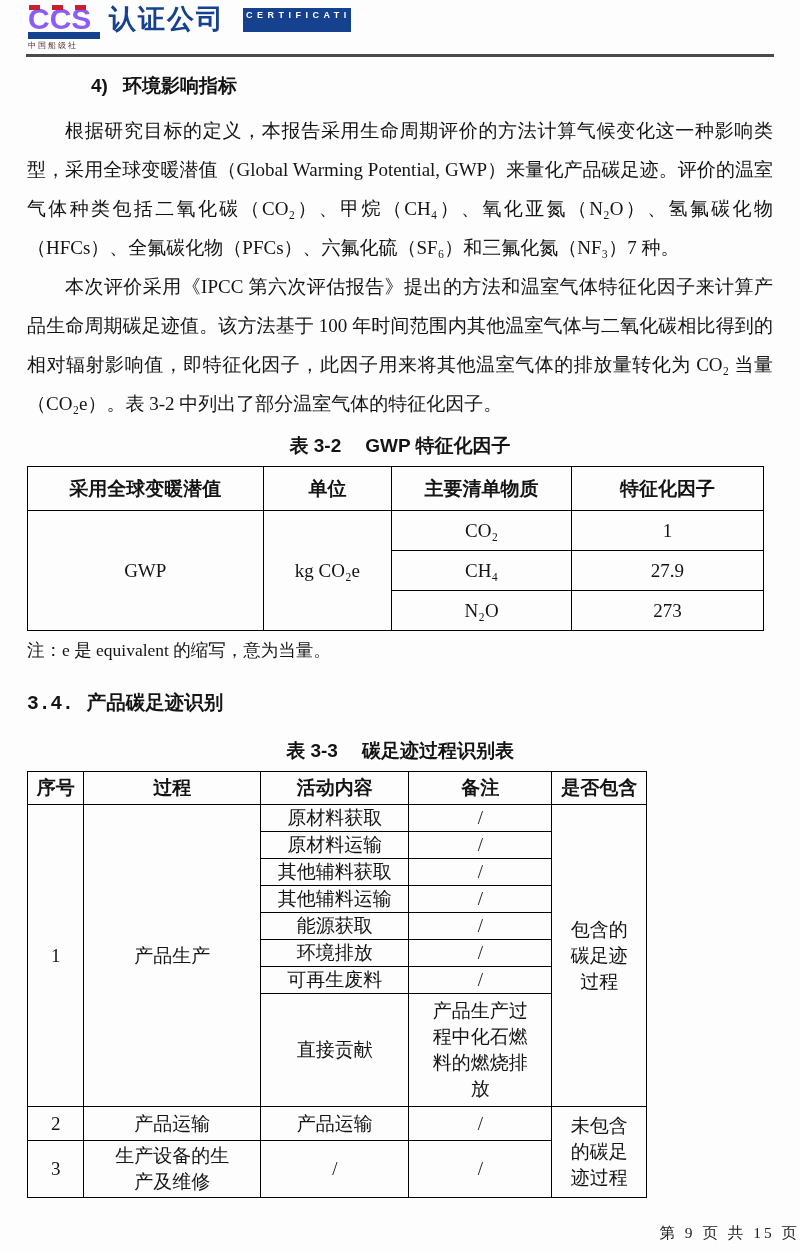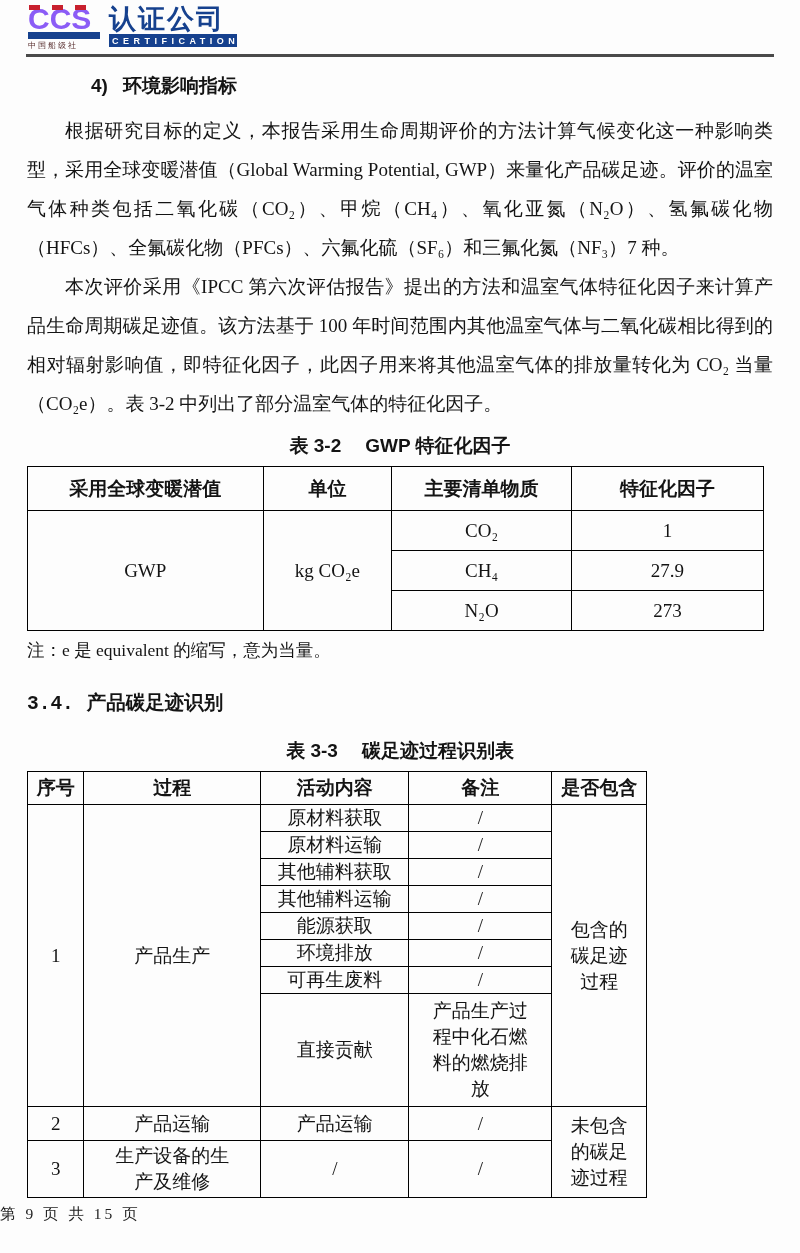--- a/index.html
+++ b/index.html
@@ -18,26 +18,26 @@
   .logo-left { display:flex; flex-direction:column; width:74px; }
   .ccs-wordmark { position:relative; font-family:"Liberation Sans",sans-serif;
       font-weight:800; font-size:30px; line-height:25px; letter-spacing:0px;
       color:#8b5cf6; }
   .ccs-red-accent { position:absolute; top:-1px; left:1px; width:66px; height:5px;
       background:repeating-linear-gradient(90deg,#c8202e 0 11px,transparent 11px 23px); }
   .ccs-strip { height:7px; background:#16418e; margin-top:1px; width:72px;
       display:flex; align-items:center; justify-content:center; }
   .society { font-size:8px; color:#5a3030; letter-spacing:2px; margin-top:1px;
       font-family:"Liberation Sans",sans-serif; white-space:nowrap; }
-  .logo-right { display:flex; flex-direction:column; }
+  .logo-right { display:flex; flex-direction:row;gap:18px; }
   .company-name { font-family:"Liberation Sans",sans-serif; font-weight:700;
       font-size:27px; line-height:26px; color:#16418e; letter-spacing:2px; }
   .cert-bar { background:#16418e; color:#ffffff; font-family:"Liberation Sans",sans-serif;
       font-weight:700; font-size:9px; letter-spacing:4.5px; text-align:center;
-      padding:2px 0 1px 3px; margin-top:2px; width:128px; }
+      padding:2px 0 1px 3px; margin-top:2px; width:108px; }
   .format-label { font-size:17.5px; margin-top:14px; color:#111; }
 
   .header-rule { border:none; border-top:3px solid #4a4a4a; margin:3px 26px 0 26px; }
 
   
   .main { padding:14px 27px 0 27px; }
   .h4 { font-family:"Liberation Sans",sans-serif; font-weight:700; font-size:19px;
         margin:2px 0 12px 64px; }
   .h4 .num { margin-right:15px; }
   .para { font-size:19px; line-height:39px; text-align:justify; text-indent:2em;
@@ -65,21 +65,21 @@
   .t33 { width:620px; margin-top:7px; }
   .t33 th { height:33px; }
   .t33 td { line-height:26px; }
   .t33 .act td { height:27px; }
   .t33 .narrow-wrap { padding:4px 20px; }
   .t33 .span-col { padding:0 14px; }
   .t33 .proc-wrap { padding:2px 24px; }
   .t33 .row2 td { height:34px; }
   .t33 .row3 td { height:48px; }
 
-  .footer { position:absolute; bottom:28px; left:0; width:100%; text-align:left;
+  .footer { position:absolute; bottom:9px; left:0; width:100%; text-align:right;
             font-size:15.5px; letter-spacing:3px; color:#222; }
 </style>
 </head>
 <body>
 
 <div class="page">
 
   <div class="header">
     <div class="logo">
       <div class="logo-left">

